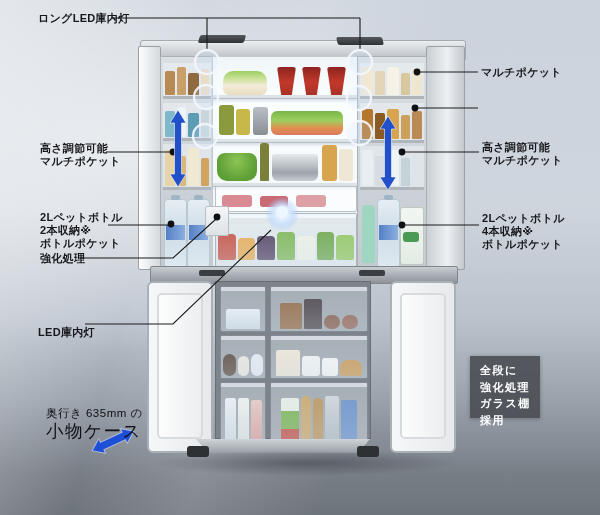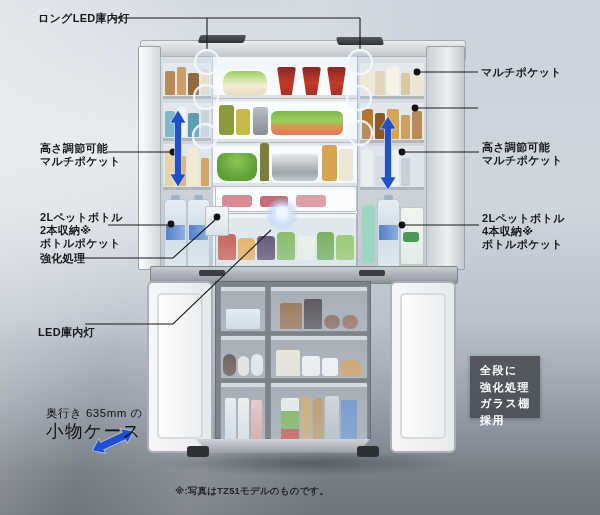--- a/index.html
+++ b/index.html
@@ -358,16 +358,15 @@
     <div class="d1">奥行き 635mm の</div>
     <div class="d2">小物ケース</div>
   </div>
 
   <div class="abs badge">全段に
 強化処理
 ガラス棚
 採用</div>
 
   <div class="abs notes">
-    <div>※:写真はTZ51モデルのものです。</div>
   </div>
 
 </div>
 
 </body></html>

